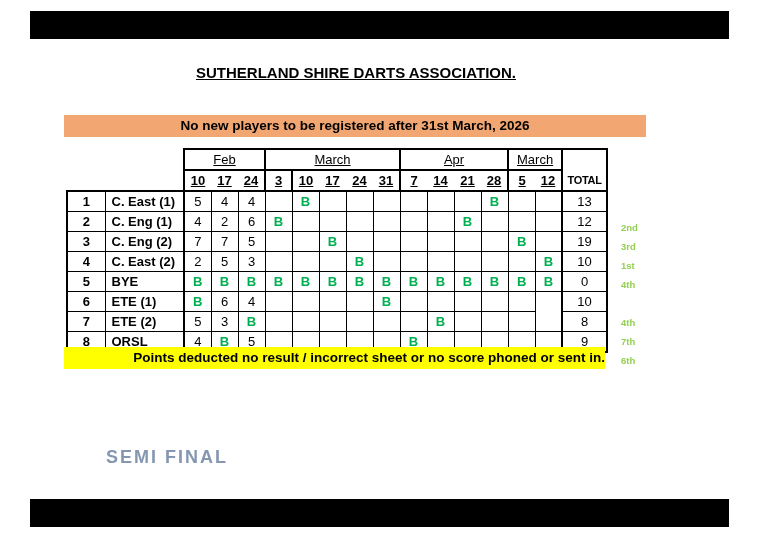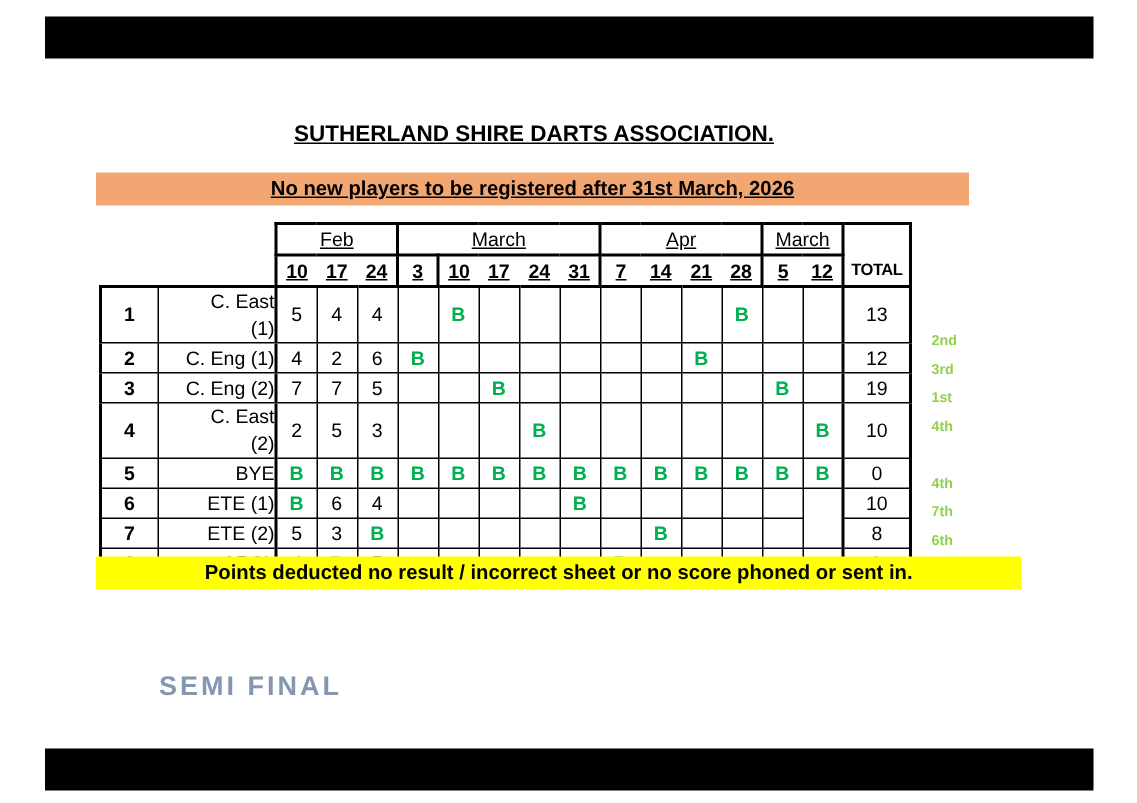--- a/index.html
+++ b/index.html
@@ -4,56 +4,56 @@
 <style>
   html,body {margin:0; padding:0; background:#fff;}
   .page {position:relative; width:758px; height:535px; background:#fff;
          font-family:"Liberation Sans", sans-serif; color:#000; overflow:hidden;}
 
   .bar {position:absolute; left:30px; width:699px; height:28px; background:var(--bar,#000);}
   #top-bar {top:11px;}
   #bottom-bar {top:499px;}
 
   .titles {position:absolute; left:66px; top:63px; width:580px; text-align:center;
-           font-weight:bold; font-size:15px; letter-spacing:0px;margin-top:17px;}
+           font-weight:bold; font-size:15px; letter-spacing:0px;}
   .titles .tline {text-decoration:underline; line-height:20px; white-space:nowrap;}
 
   .notice {position:absolute; left:64px; top:115px; width:582px; height:22px;
            background:var(--orange,#F2A772); text-align:center;}
-  .notice span {font-weight:bold; font-size:13.5px; line-height:22px; text-decoration:underline;text-align:center;}
+  .notice span {font-weight:bold; font-size:13.5px; line-height:22px; text-align:center;}
 
   #score-table {position:absolute; left:66px; top:148px; border-collapse:collapse;
                 table-layout:fixed; width:541px;}
   #score-table td, #score-table th {border:1px solid #000; padding:0; height:19px;
                 text-align:center; font-size:13px; line-height:18px; overflow:hidden;
                 font-weight:normal;}
   #score-table .spacer {border:none;}
   #score-table th.month {border:2px solid #000; font-weight:normal; text-decoration:underline;}
   #score-table th.date {border:none; border-bottom:2px solid #000; font-weight:bold;
                 text-decoration:underline;}
   #score-table th.date.gl {border-left:2px solid #000;}
   #score-table th.date.gr {border-right:2px solid #000;}
   #score-table th.totalh {border:2px solid #000; vertical-align:bottom; font-weight:bold;
                 font-size:11px; padding-bottom:1px; letter-spacing:-0.3px;}
   #score-table td.rownum {font-weight:bold; border-left:2px solid #000;}
-  #score-table td.team {text-align:right; padding-left:17px;}
+  #score-table td.team {text-align:left; padding-left:6px;font-weight:bold;}
   #score-table td.sc.thickl {border-left:2px solid #000;}
   #score-table td.totalv {border-left:2px solid #000; border-right:2px solid #000;}
   #score-table tbody tr.first td {border-top:2px solid #000;}
   #score-table tbody tr.last td {border-bottom:2px solid #000;}
   #score-table .bye {color:var(--green,#00B050); font-weight:bold;}
   #score-table td.hidb {border-bottom-style:hidden;}
   #score-table td.hidt {border-top-style:hidden;}
 
   #ranks {position:absolute; left:621px; top:186px; width:40px;margin-top:32px;}
   #ranks .rank {height:19px; line-height:19px; font-size:9.5px; font-weight:bold;
                 color:var(--rankgreen,#92D050);}
 
-  .penalty {position:absolute; left:64px; top:347px; width:617px; height:22px;
-            background:var(--yellow,#FFFF00); text-align:center;margin-top:24px;}
+  .penalty {position:absolute; left:64px; top:347px; width:541px; height:22px;
+            background:var(--yellow,#FFFF00); text-align:right;}
   .penalty span {font-weight:bold; font-size:13.5px; line-height:22px;}
 
   .stage {position:absolute; left:106px; top:447px; font-size:18px; font-weight:bold;
           letter-spacing:2px; color:var(--blue,#8496B0);}
 </style>
 </head>
 <body>
 
 <div class="page">
 

